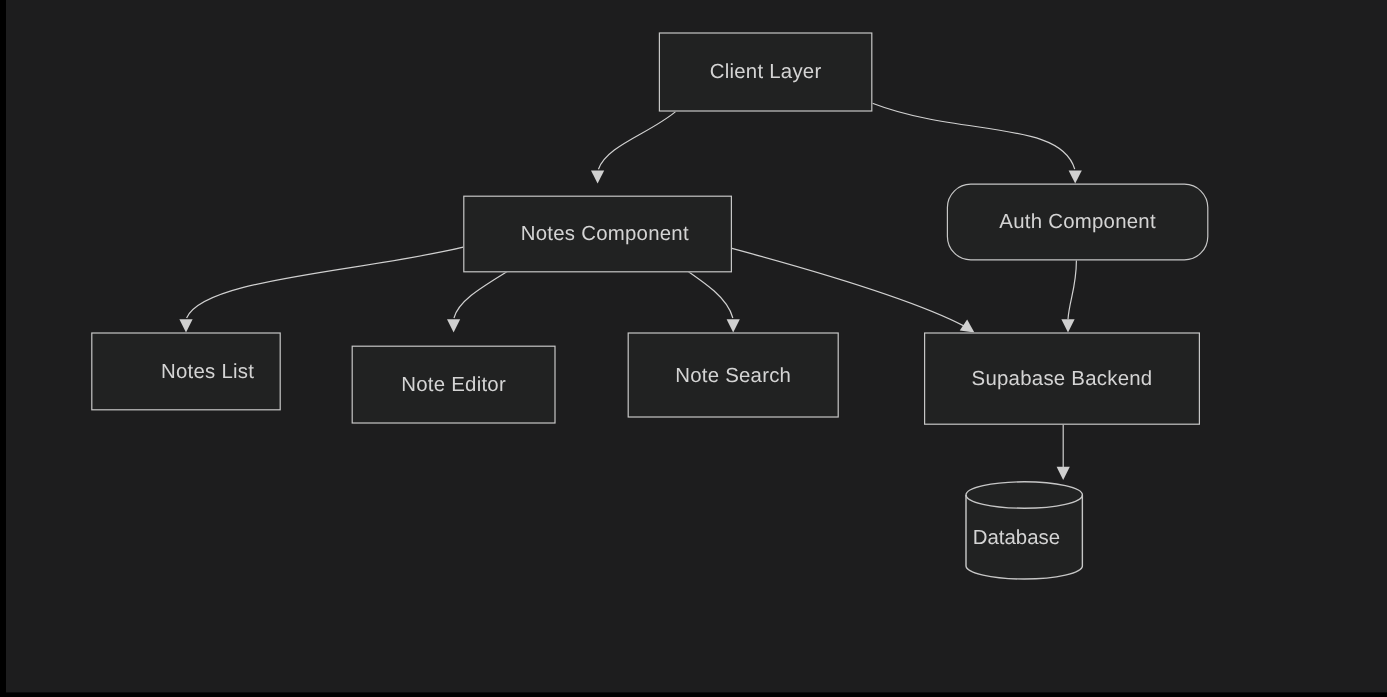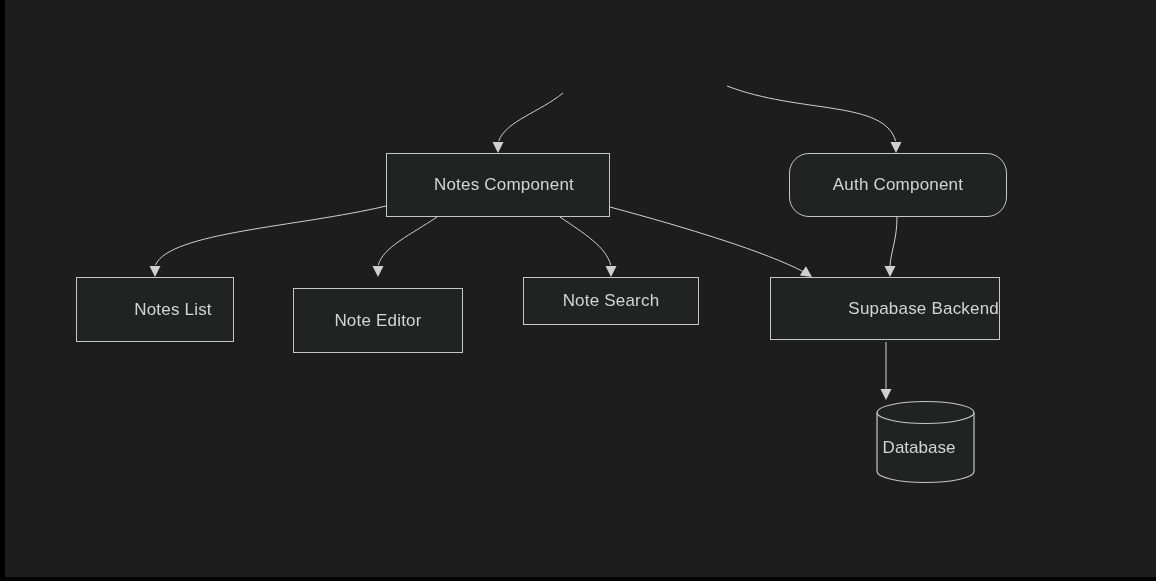--- a/index.html
+++ b/index.html
@@ -91,45 +91,48 @@
     <path class="edge" d="M610,207 C688,228 766,252 804,272"></path>
     <polygon class="arrowhead" points="806.5,266 817.5,266 812,277" transform="rotate(-56 812 277)"></polygon>
 
     <path class="edge" d="M897,217 C897,239 891,251 890,266"></path>
     <polygon class="arrowhead" points="884.5,266 895.5,266 890,277"></polygon>
 
     <path class="edge" d="M886,342 L886,390"></path>
     <polygon class="arrowhead" points="880.5,389 891.5,389 886,400"></polygon>
   </svg>
 
+  <div class="node" style="left:549px; top:27px; width:178px; height:66px;">
+    <span>Client Layer</span>
+  </div>
 
-  <div class="node" style="left:386px; top:153px; width:224px; height:64px;padding-left:12px;">
+  <div class="node" style="left:386px; top:163px; width:224px; height:64px;padding-left:12px;">
     <span>Notes Component</span>
   </div>
 
   <div class="node" style="left:789px; top:153px; width:218px; height:64px;border-radius:20px;">
     <span>Auth Component</span>
   </div>
 
   <div class="node" style="left:76px; top:277px; width:158px; height:65px;padding-left:36px;">
     <span>Notes List</span>
   </div>
 
   <div class="node" style="left:293px; top:288px; width:170px; height:65px;">
     <span>Note Editor</span>
   </div>
 
-  <div class="node" style="left:523px; top:277px; width:176px; height:48px;">
+  <div class="node" style="left:523px; top:277px; width:176px; height:71px;">
     <span>Note Search</span>
   </div>
 
-  <div class="node" style="left:770px; top:277px; width:230px; height:63px;justify-content:flex-end;">
+  <div class="node" style="left:770px; top:277px; width:230px; height:77px;">
     <span>Supabase Backend</span>
   </div>
 
-  <div class="cylinder" style="left:876px; top:400px; width:86px; height:84px;">
+  <div class="cylinder" style="left:804px; top:400px; width:86px; height:84px;">
     <svg width="99" height="84" viewBox="0 0 99 84">
       <path class="cyl-shape" d="M1,12.5 a48.5,11 0 0 1 97,0 v59 a48.5,11 0 0 1 -97,0 z"></path>
       <path class="cyl-rim" d="M1,12.5 a48.5,11 0 0 0 97,0"></path>
     </svg>
     <span class="label">Database</span>
   </div>
 </div>
 
 </body></html>

